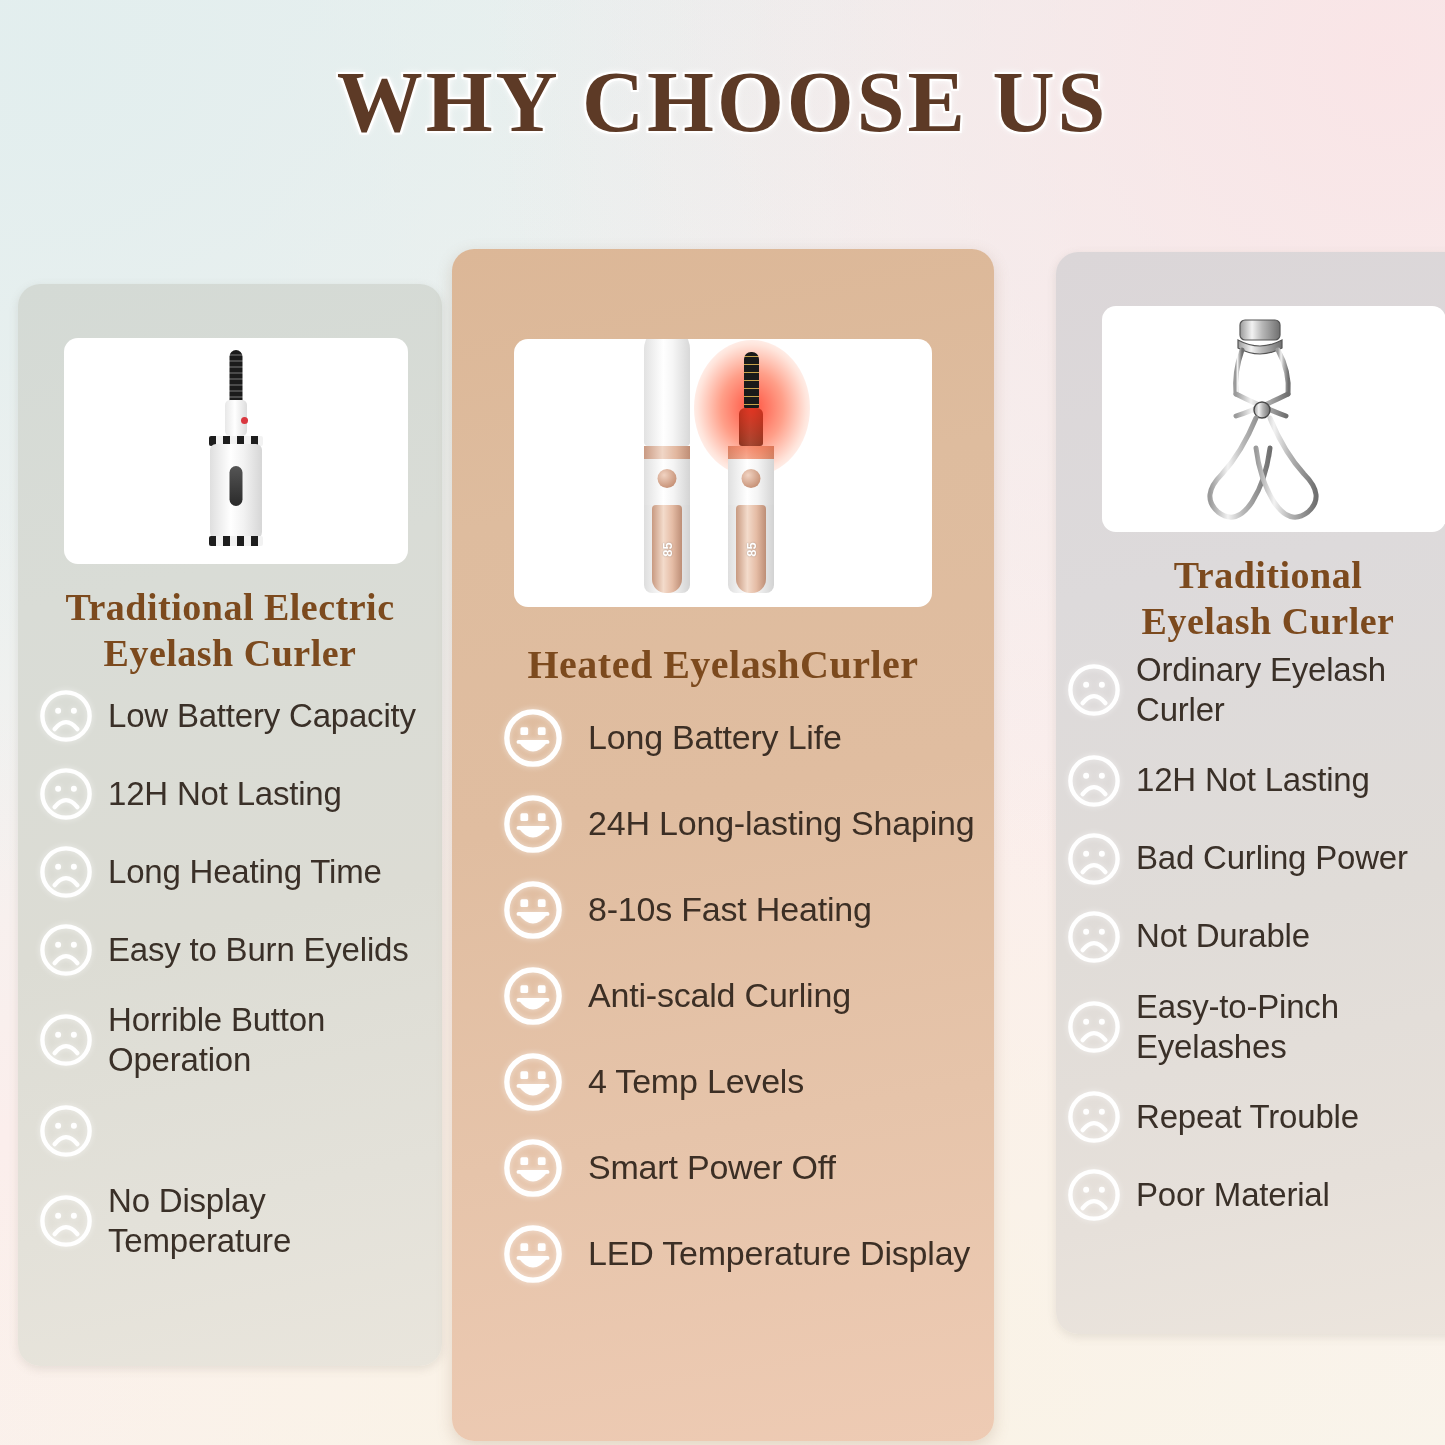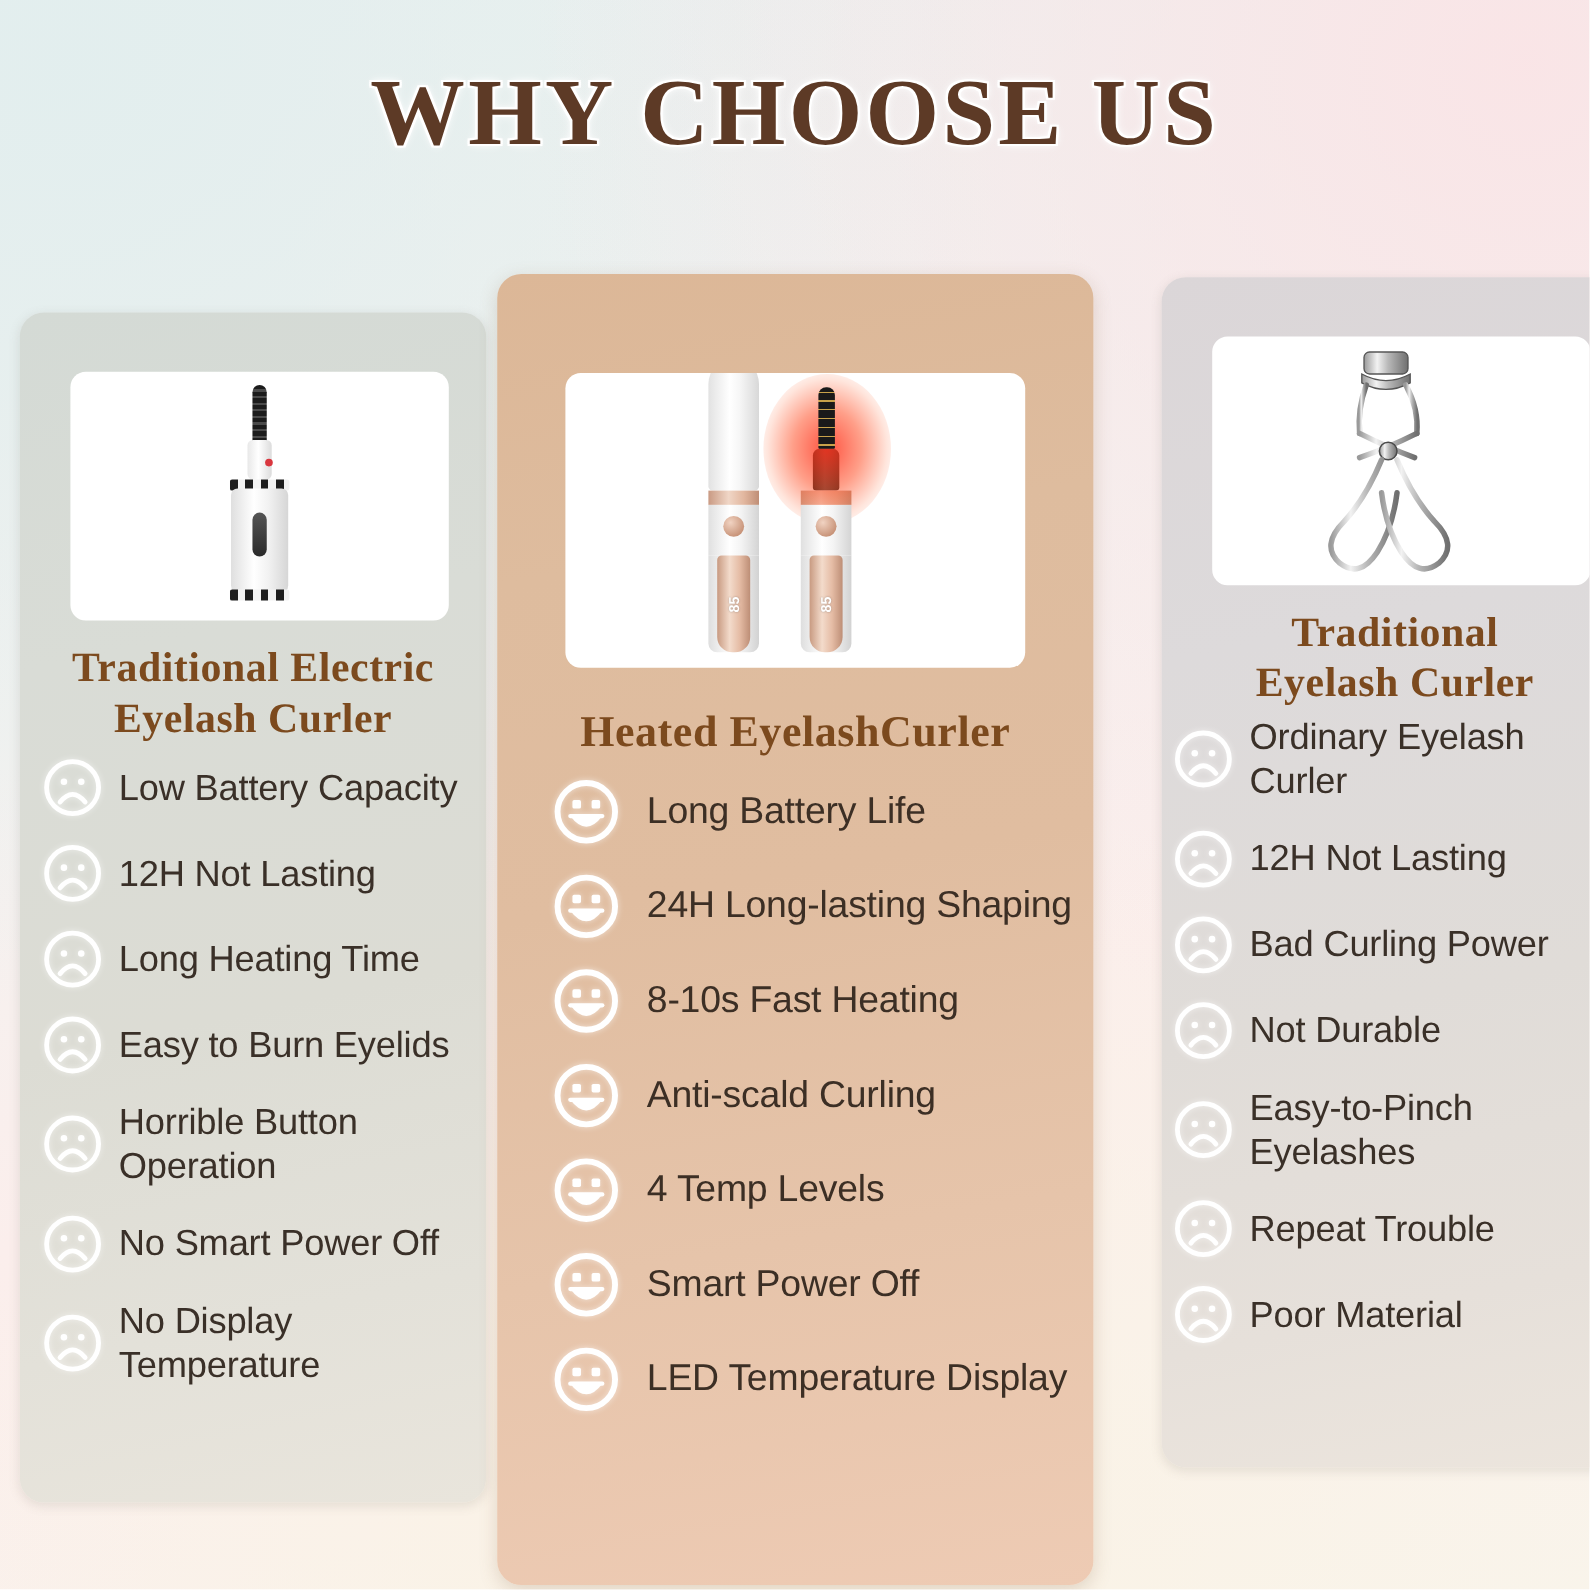--- a/index.html
+++ b/index.html
@@ -308,21 +308,20 @@
         </div>
         <div class="feat">
           <span class="face">
             <svg viewBox="0 0 64 64">
               <circle cx="32" cy="32" r="27" fill="none" stroke="#ffffff" stroke-width="5"></circle>
               <circle cx="23" cy="26" r="3.4" fill="#ffffff"></circle>
               <circle cx="41" cy="26" r="3.4" fill="#ffffff"></circle>
               <path d="M19 47 q13 -16 26 0" fill="none" stroke="#ffffff" stroke-width="5" stroke-linecap="round"></path>
             </svg>
           </span>
-          <span class="feat-text">No Smart Power Off</span>
         </div>
         <div class="feat">
           <span class="face">
             <svg viewBox="0 0 64 64">
               <circle cx="32" cy="32" r="27" fill="none" stroke="#ffffff" stroke-width="5"></circle>
               <circle cx="23" cy="26" r="3.4" fill="#ffffff"></circle>
               <circle cx="41" cy="26" r="3.4" fill="#ffffff"></circle>
               <path d="M19 47 q13 -16 26 0" fill="none" stroke="#ffffff" stroke-width="5" stroke-linecap="round"></path>
             </svg>
           </span>

